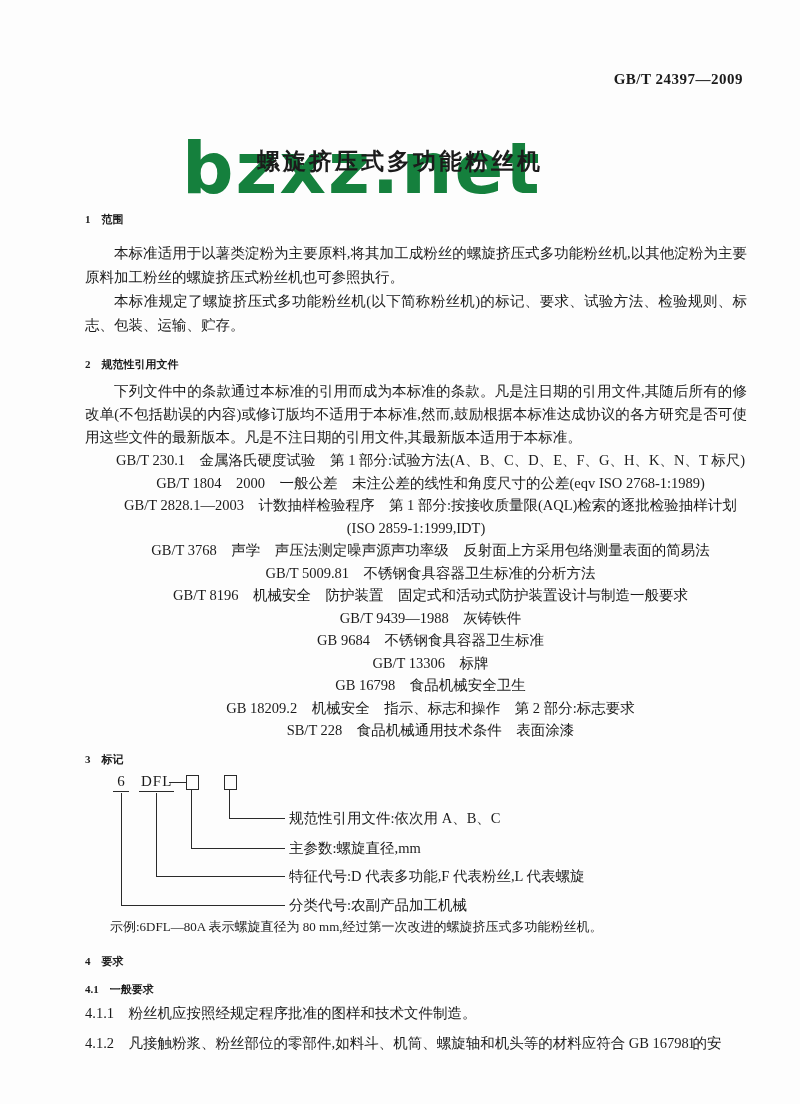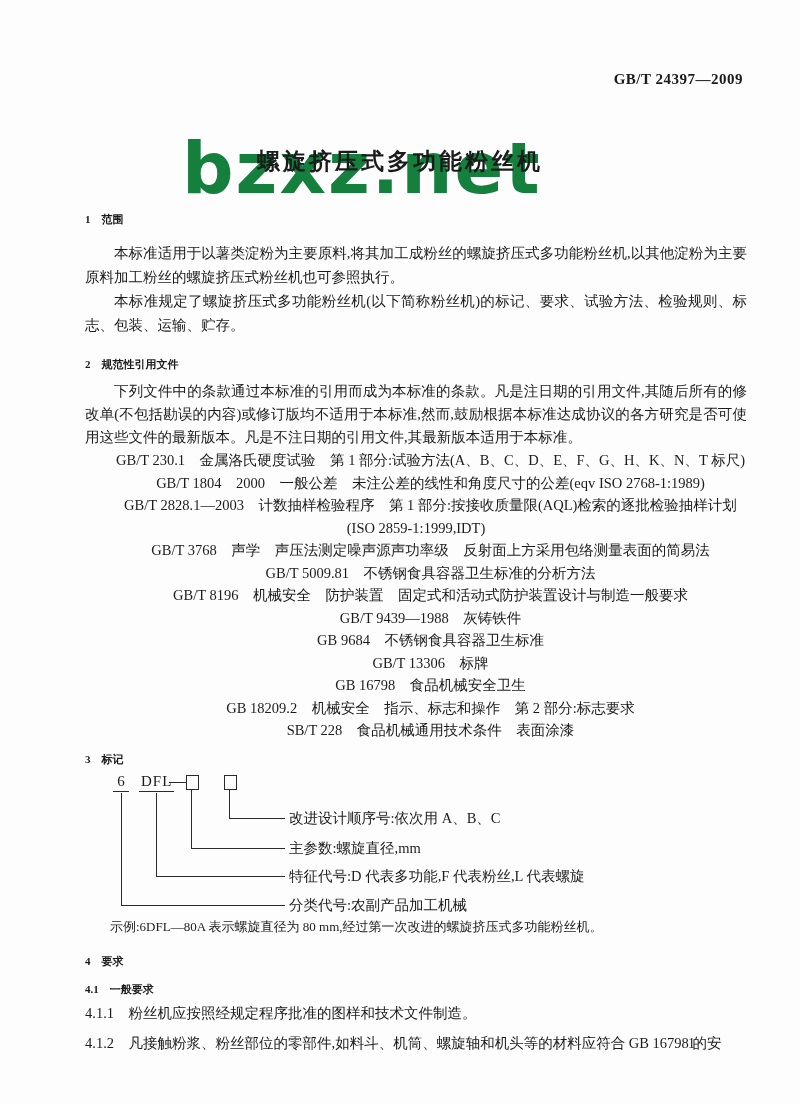--- a/index.html
+++ b/index.html
@@ -120,21 +120,21 @@
 
       <div class="dline vline v1"></div>
       <div class="dline vline v2"></div>
       <div class="dline vline v3"></div>
       <div class="dline vline v4"></div>
       <div class="dline hline h1"></div>
       <div class="dline hline h2"></div>
       <div class="dline hline h3"></div>
       <div class="dline hline h4"></div>
 
-      <div class="callout c1">改进设计顺序号:依次用 A、B、C</div>
+      <div class="callout c1">规范性引用文件:依次用 A、B、C</div>
       <div class="callout c2">主参数:螺旋直径,mm</div>
       <div class="callout c3">特征代号:D 代表多功能,F 代表粉丝,L 代表螺旋</div>
       <div class="callout c4">分类代号:农副产品加工机械</div>
     </div>
 
     <p class="example">示例:6DFL—80A 表示螺旋直径为 80 mm,经过第一次改进的螺旋挤压式多功能粉丝机。</p>
 
     <p class="sec-heading" id="s4-heading">4　要求</p>
     <p class="sec-heading" id="s41-heading">4.1　一般要求</p>
     <p class="clause">4.1.1　粉丝机应按照经规定程序批准的图样和技术文件制造。</p>

